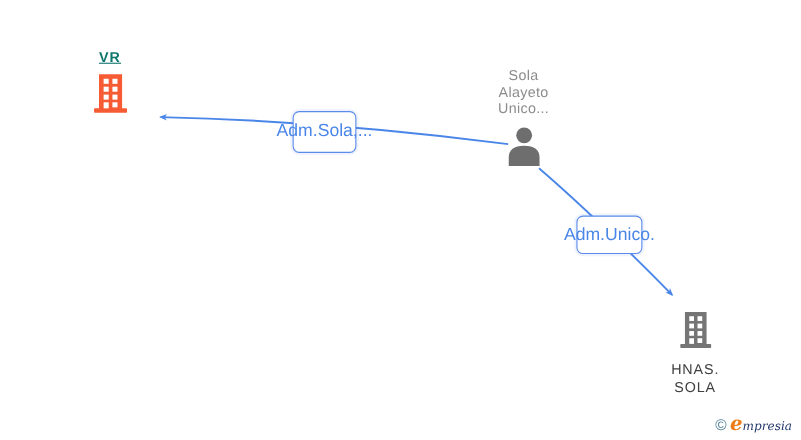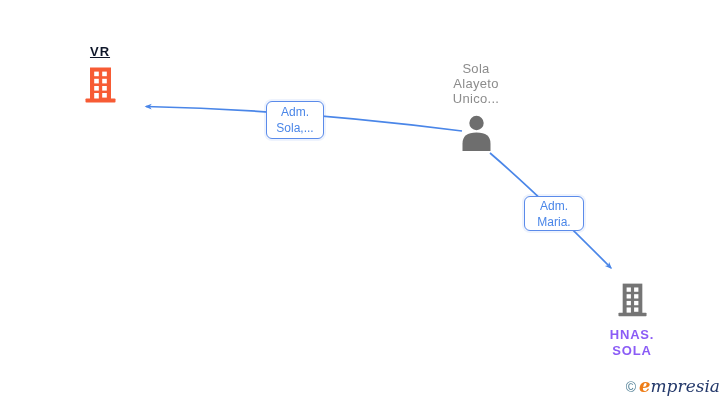--- a/index.html
+++ b/index.html
@@ -32,43 +32,43 @@
     text-align: center;
     white-space: nowrap;
   }
   .node-label .line { display: block; }
   .company-label {
     color: #7b7b7b;
     font-size: 13px;
     line-height: 16px;
     letter-spacing: 1px;
   }
-  .company-label.bold { font-weight: bold; color: #0f172a; text-decoration: underline; }
-  .company-label.regular { font-weight: bold; color: #8b5cf6; }
+  .company-label.bold { font-weight: bold; color: #0f766e; text-decoration: underline; }
+  .company-label.regular { font-weight: normal; color: #404040; }
   .person-label {
     color: #8c8c8c;
     font-size: 13px;
     line-height: 15px;
     font-weight: normal;
     letter-spacing: 0.3px;
   }
   .node-icon { display: block; }
   .edge-label {
     position: absolute;
     z-index: 3;
     background: #ffffff;
     border: 1.5px solid #5b8bea;
     border-radius: 6px;
     box-shadow: 0 0 0 2px rgba(91,139,234,0.10);
     display: flex;
-    flex-direction: column;
+    flex-direction: row;
     align-items: center;
     justify-content: center;
     color: #4a86e8;
-    font-size: 12px;
+    font-size: 16px;
     line-height: 16px;
     text-align: center;
     cursor: pointer;
   }
   .edge-label .line { display: block; }
   #watermark {
     position: absolute;
     right: 8px; bottom: 4px;
     z-index: 4;
     white-space: nowrap;
@@ -83,21 +83,21 @@
     color: #ee7d17;
     font-family: "DejaVu Serif", serif;
     font-style: italic;
     font-weight: bold;
     font-size: 18px;
   }
   #watermark .brand-rest {
     color: #24396b;
     font-family: "DejaVu Serif", serif;
     font-style: italic;
-    font-size: 17px;
+    font-size: 11px;
   }
 </style>
 </head>
 <body>
 
 <div id="canvas">
 
   <svg id="edges-svg" viewBox="0 0 728 400" xmlns="http://www.w3.org/2000/svg">
     <defs>
       <marker id="arrow" viewBox="0 0 8 8" markerWidth="8" markerHeight="8" refX="6" refY="3.1" orient="auto" markerUnits="userSpaceOnUse">
@@ -163,20 +163,20 @@
     </div>
   </div>
 
   <div class="edge-label" style="left:266px; top:101px; width:56px; height:36px;">
     <span class="line">Adm.</span>
     <span class="line">Sola,...</span>
   </div>
 
   <div class="edge-label" style="left:524px; top:196px; width:58px; height:33px;">
     <span class="line">Adm.</span>
-    <span class="line">Maria.</span>
+    <span class="line">Unico.</span>
   </div>
 
   <div id="watermark">
     <span class="copy">©</span><span class="brand-e">e</span><span class="brand-rest">mpresia</span>
   </div>
 
 </div>
 
 </body></html>

